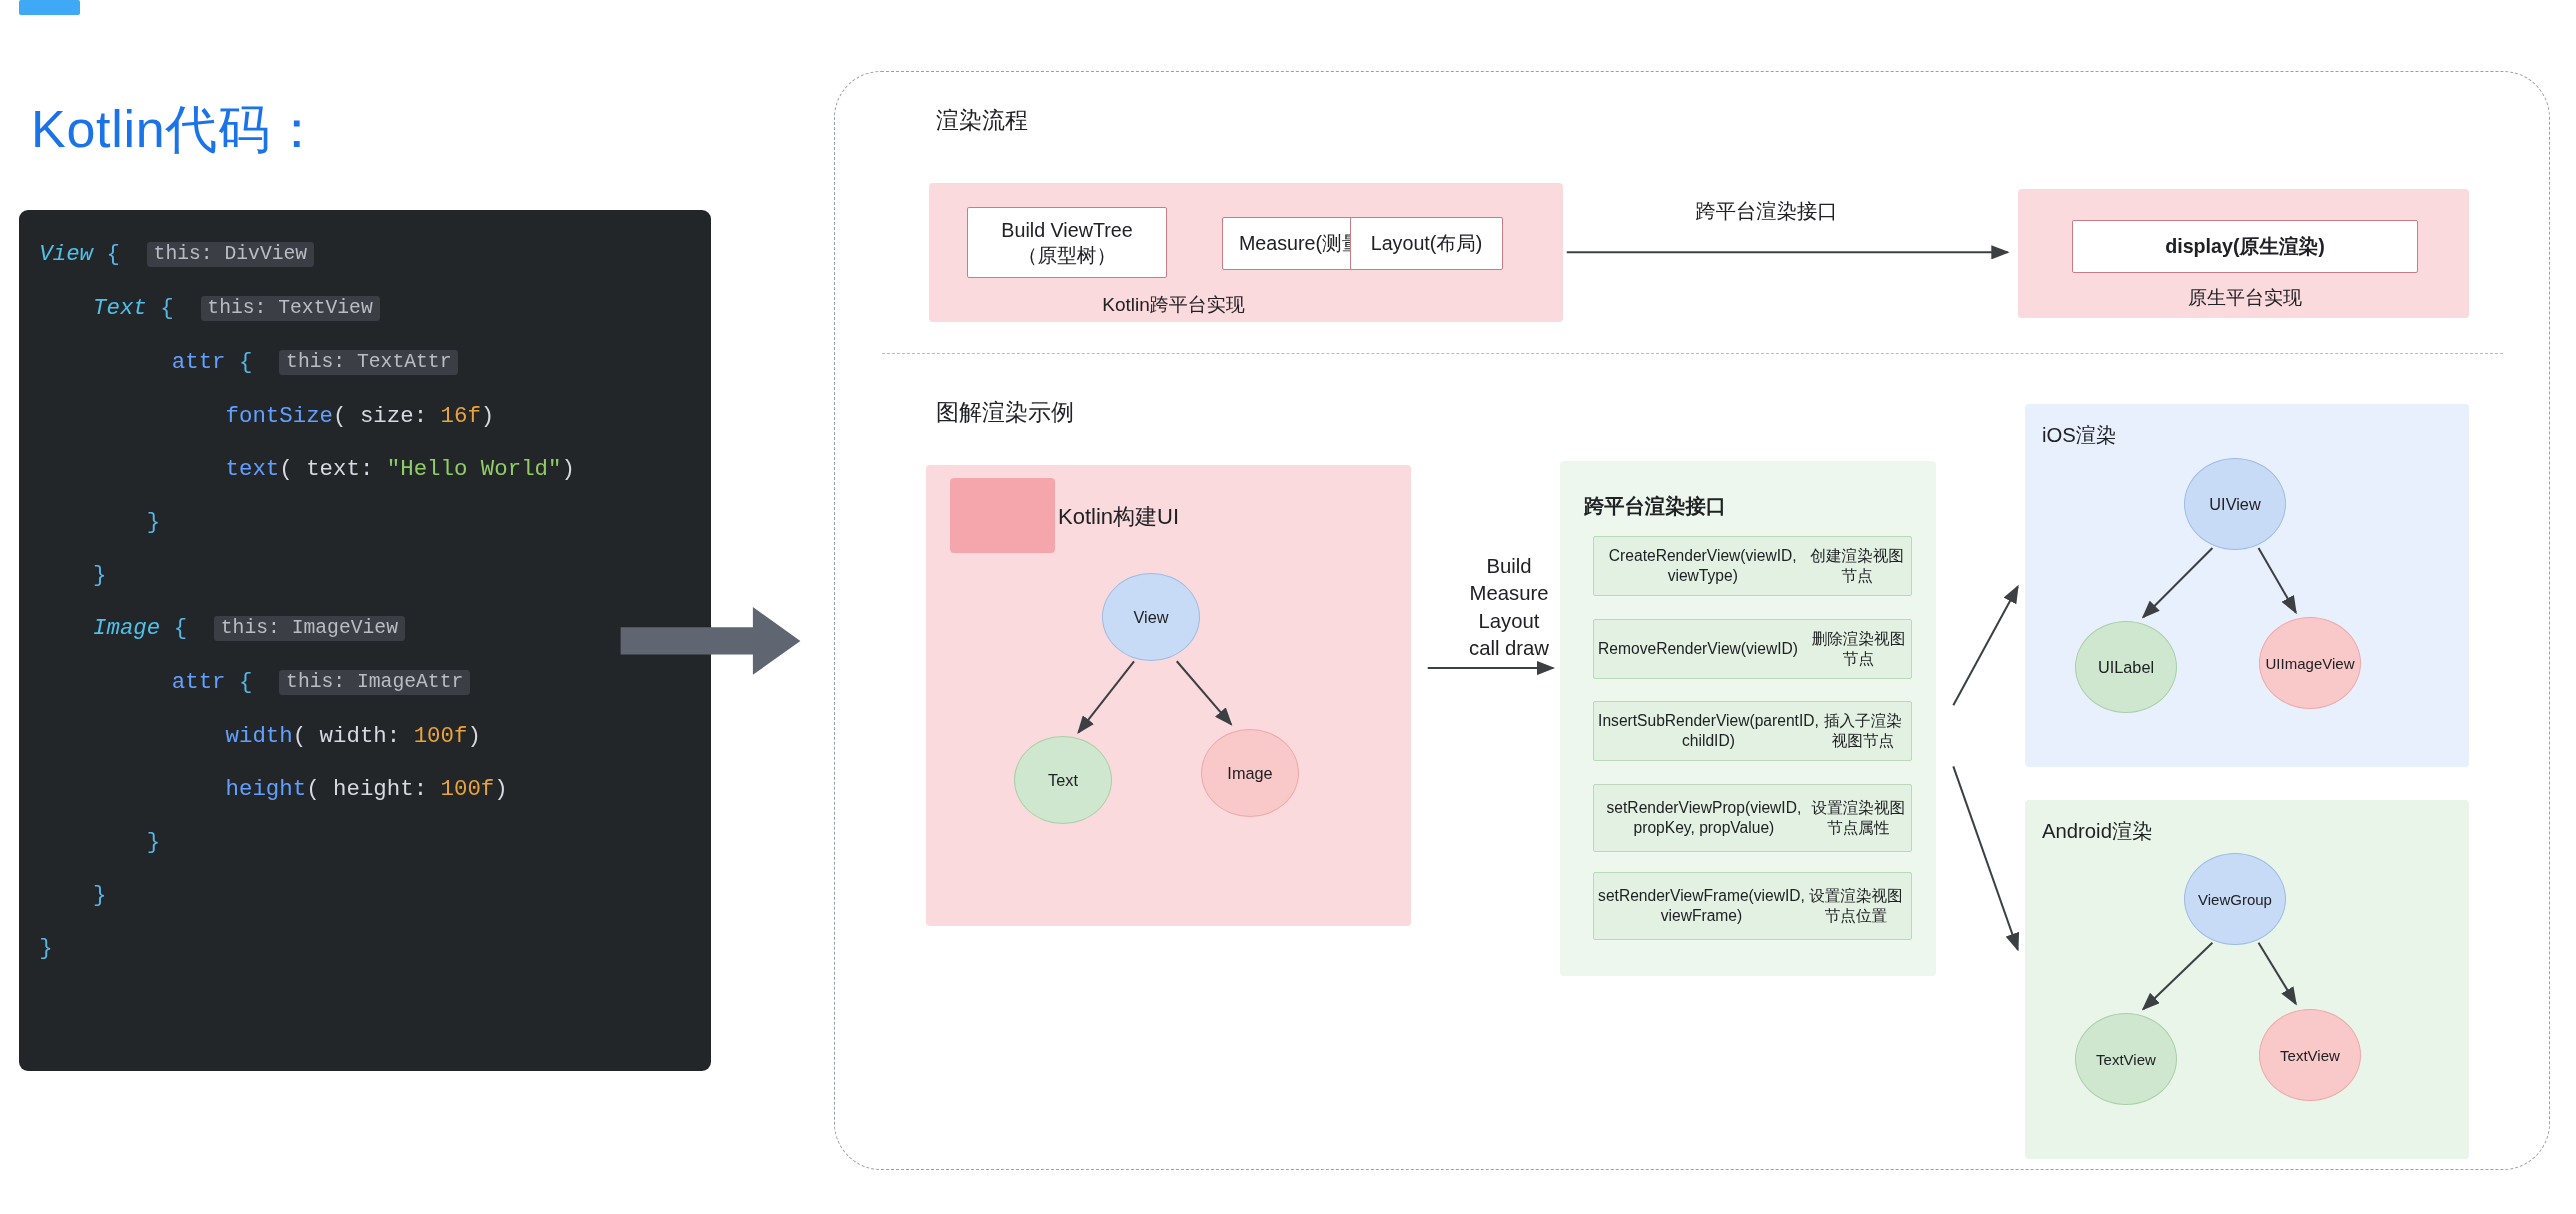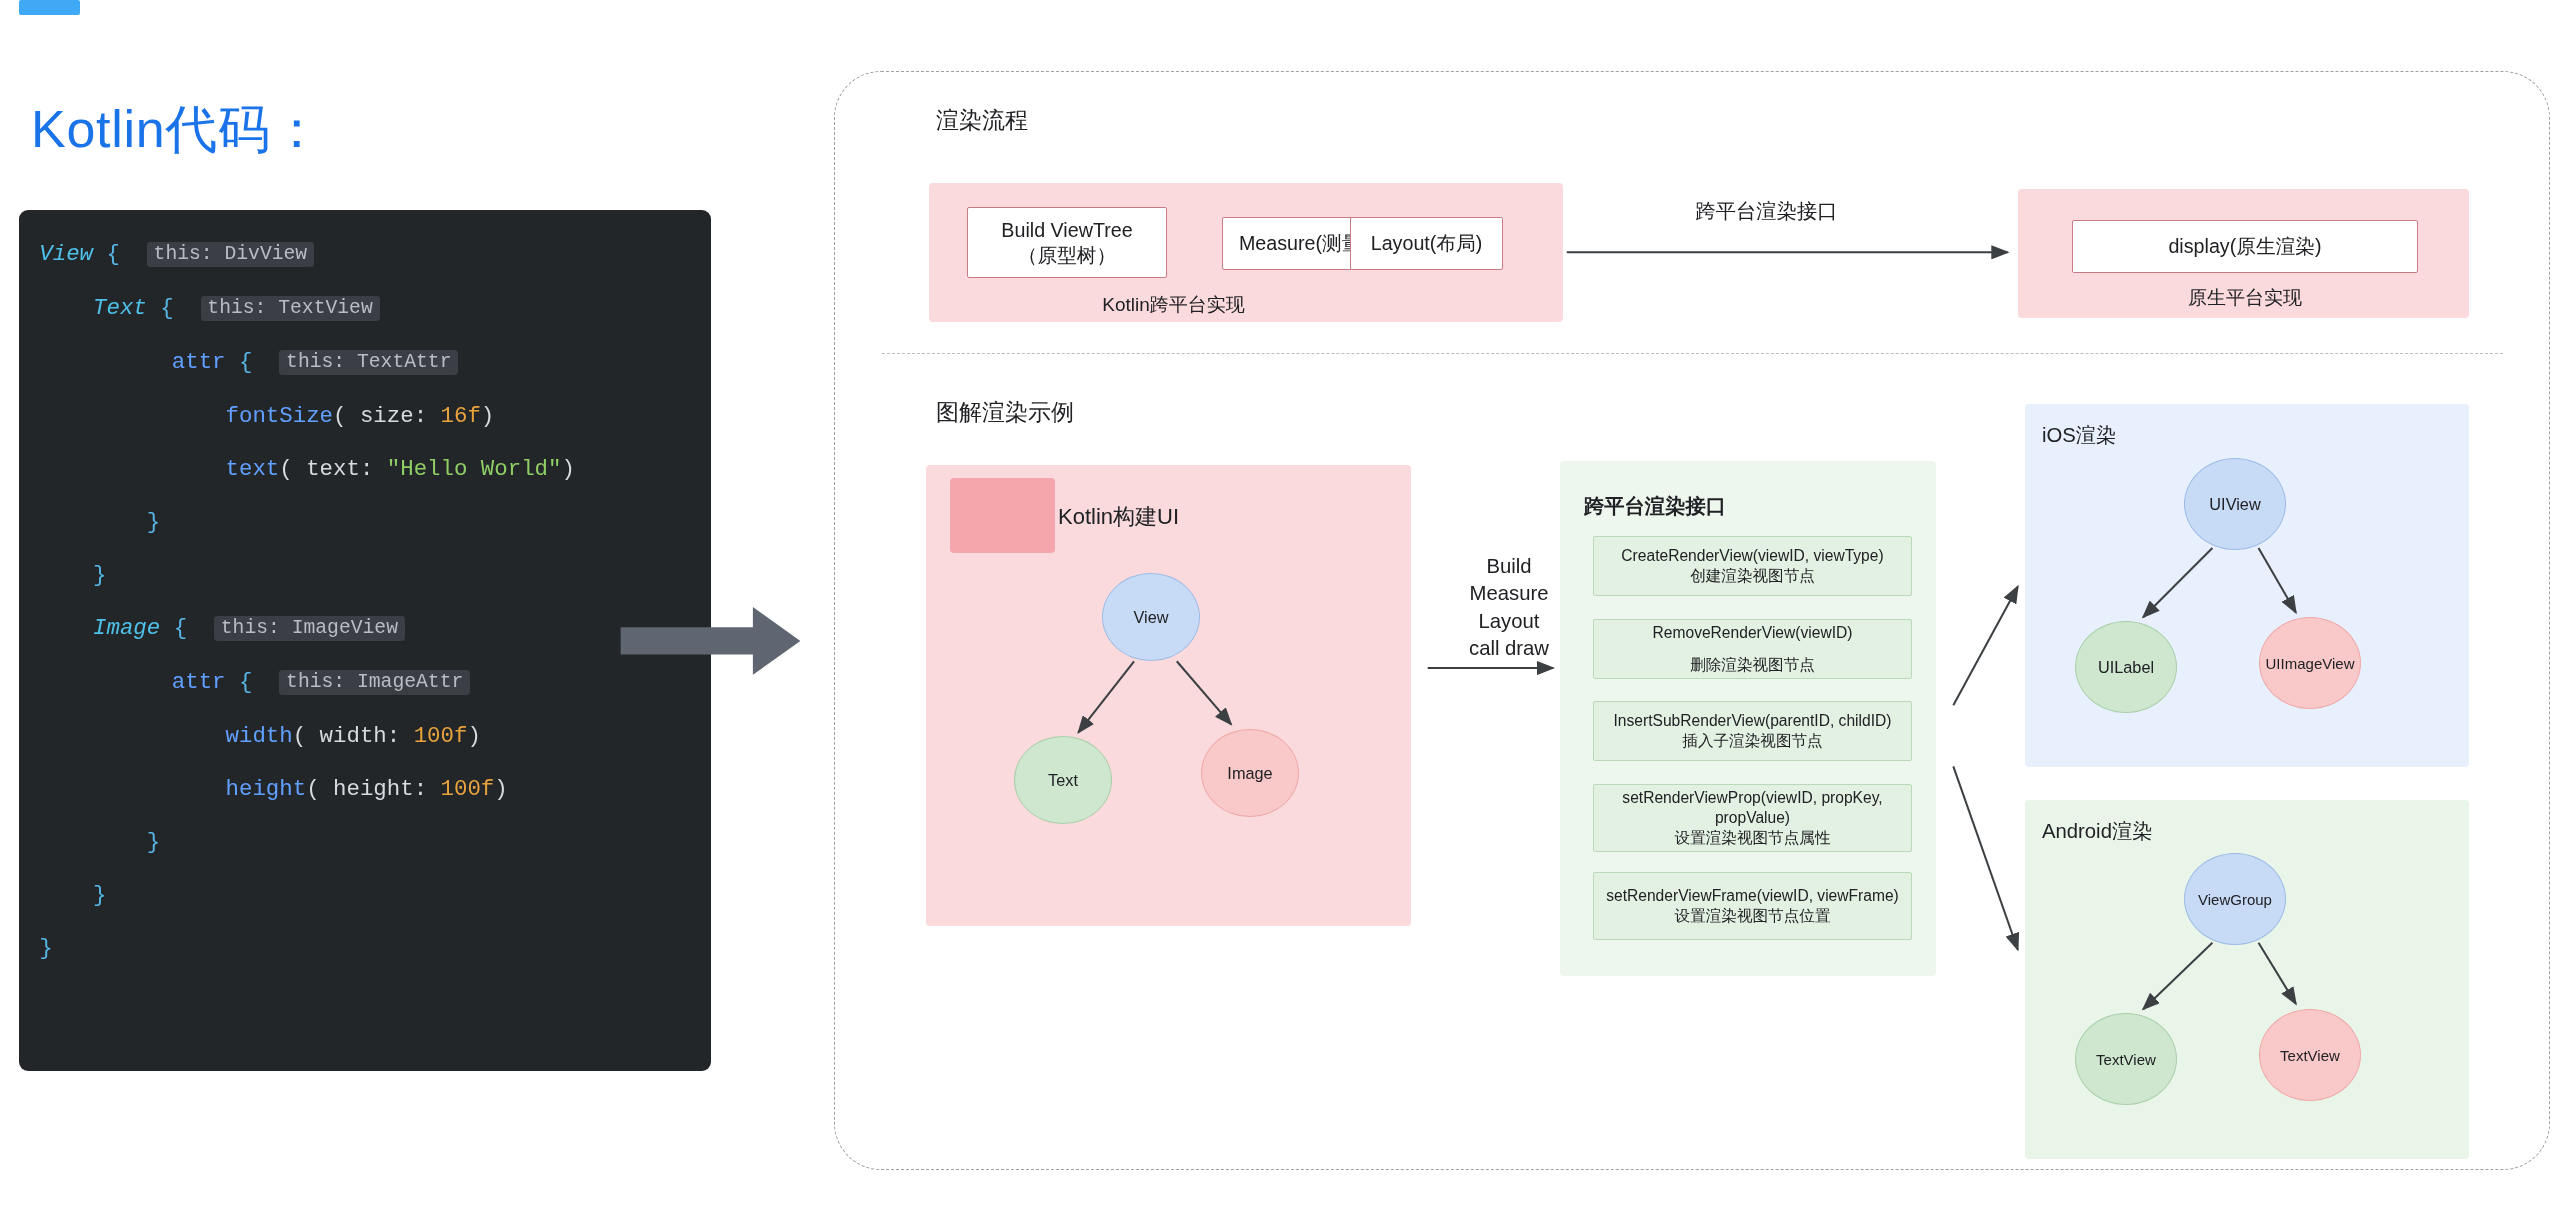--- a/index.html
+++ b/index.html
@@ -124,21 +124,21 @@
     font-size: 19px;
     color: #202124;
     text-align: center;
   }
   .gbox {
     position: absolute;
     background: #e3f1e3;
     border: 0.7px solid #b9d9b9;
     border-radius: 2px;
     display: flex;
-    flex-direction: column;
+    flex-direction: row;
     align-items: center;
     justify-content: center;
     text-align: center;
     font-size: 15.6px;
     color: #202124;
     line-height: 1.3;
     box-sizing: border-box;
     padding: 2.7px 4.1px;
   }
   .node {
@@ -226,21 +226,21 @@
   <span>Measure(测量)</span>
 </div>
 <div class="wbox" style="left:1350px; top:217px; width:153px; height:53px;">
   <span>Layout(布局)</span>
 </div>
 <div class="caption" style="left:1004px; top:292px; width:339px;">Kotlin跨平台实现</div>
 
 <div class="caption" style="left:1614px; top:197px; width:305px; font-size:20.3px;">跨平台渲染接口</div>
 
 <div class="pink-box" style="left:2018px; top:189px; width:451px; height:129px;"></div>
-<div class="wbox" style="left:2072px; top:220px; width:346px; height:53px; border-color:#c97b86;">
+<div class="wbox" style="left:2072px; top:220px; width:346px; height:53px; border-color:#c97b86;font-weight:bold;">
   <span>display(原生渲染)</span>
 </div>
 <div class="caption" style="left:2123px; top:285px; width:244px;">原生平台实现</div>
 
 <div class="hr-dashed" style="left:882px; top:353px; width:1621px;"></div>
 
 <div class="section-label" style="left:936px; top:397px;">图解渲染示例</div>
 
 <div class="pink-box" style="left:926px; top:465px; width:485px; height:461px;"></div>
 <div class="pink-box" style="left:950px; top:478px; width:105px; height:75px; background:#f5a6ad;"></div>

